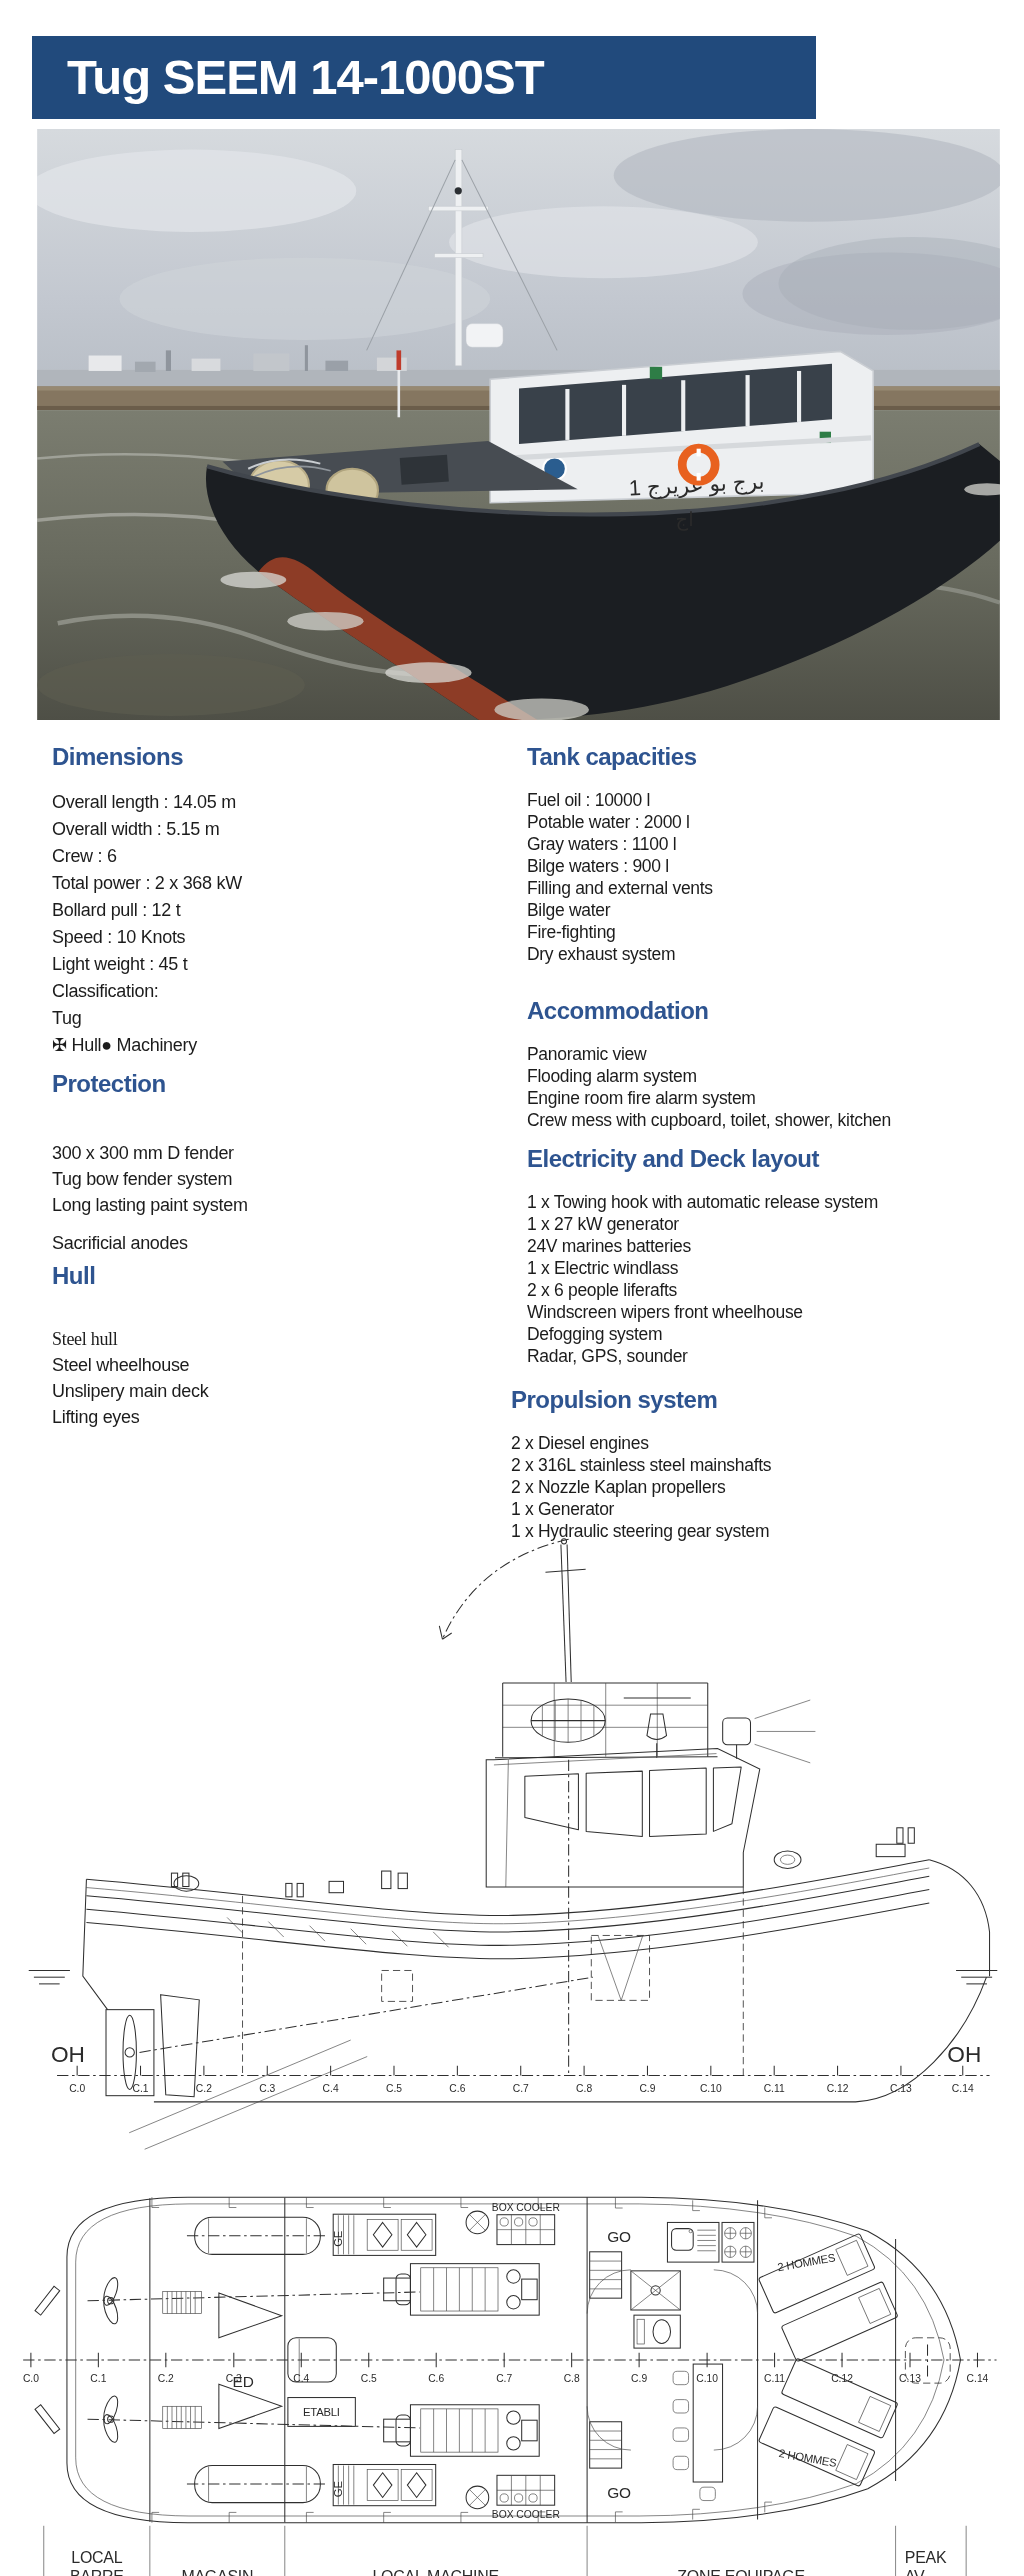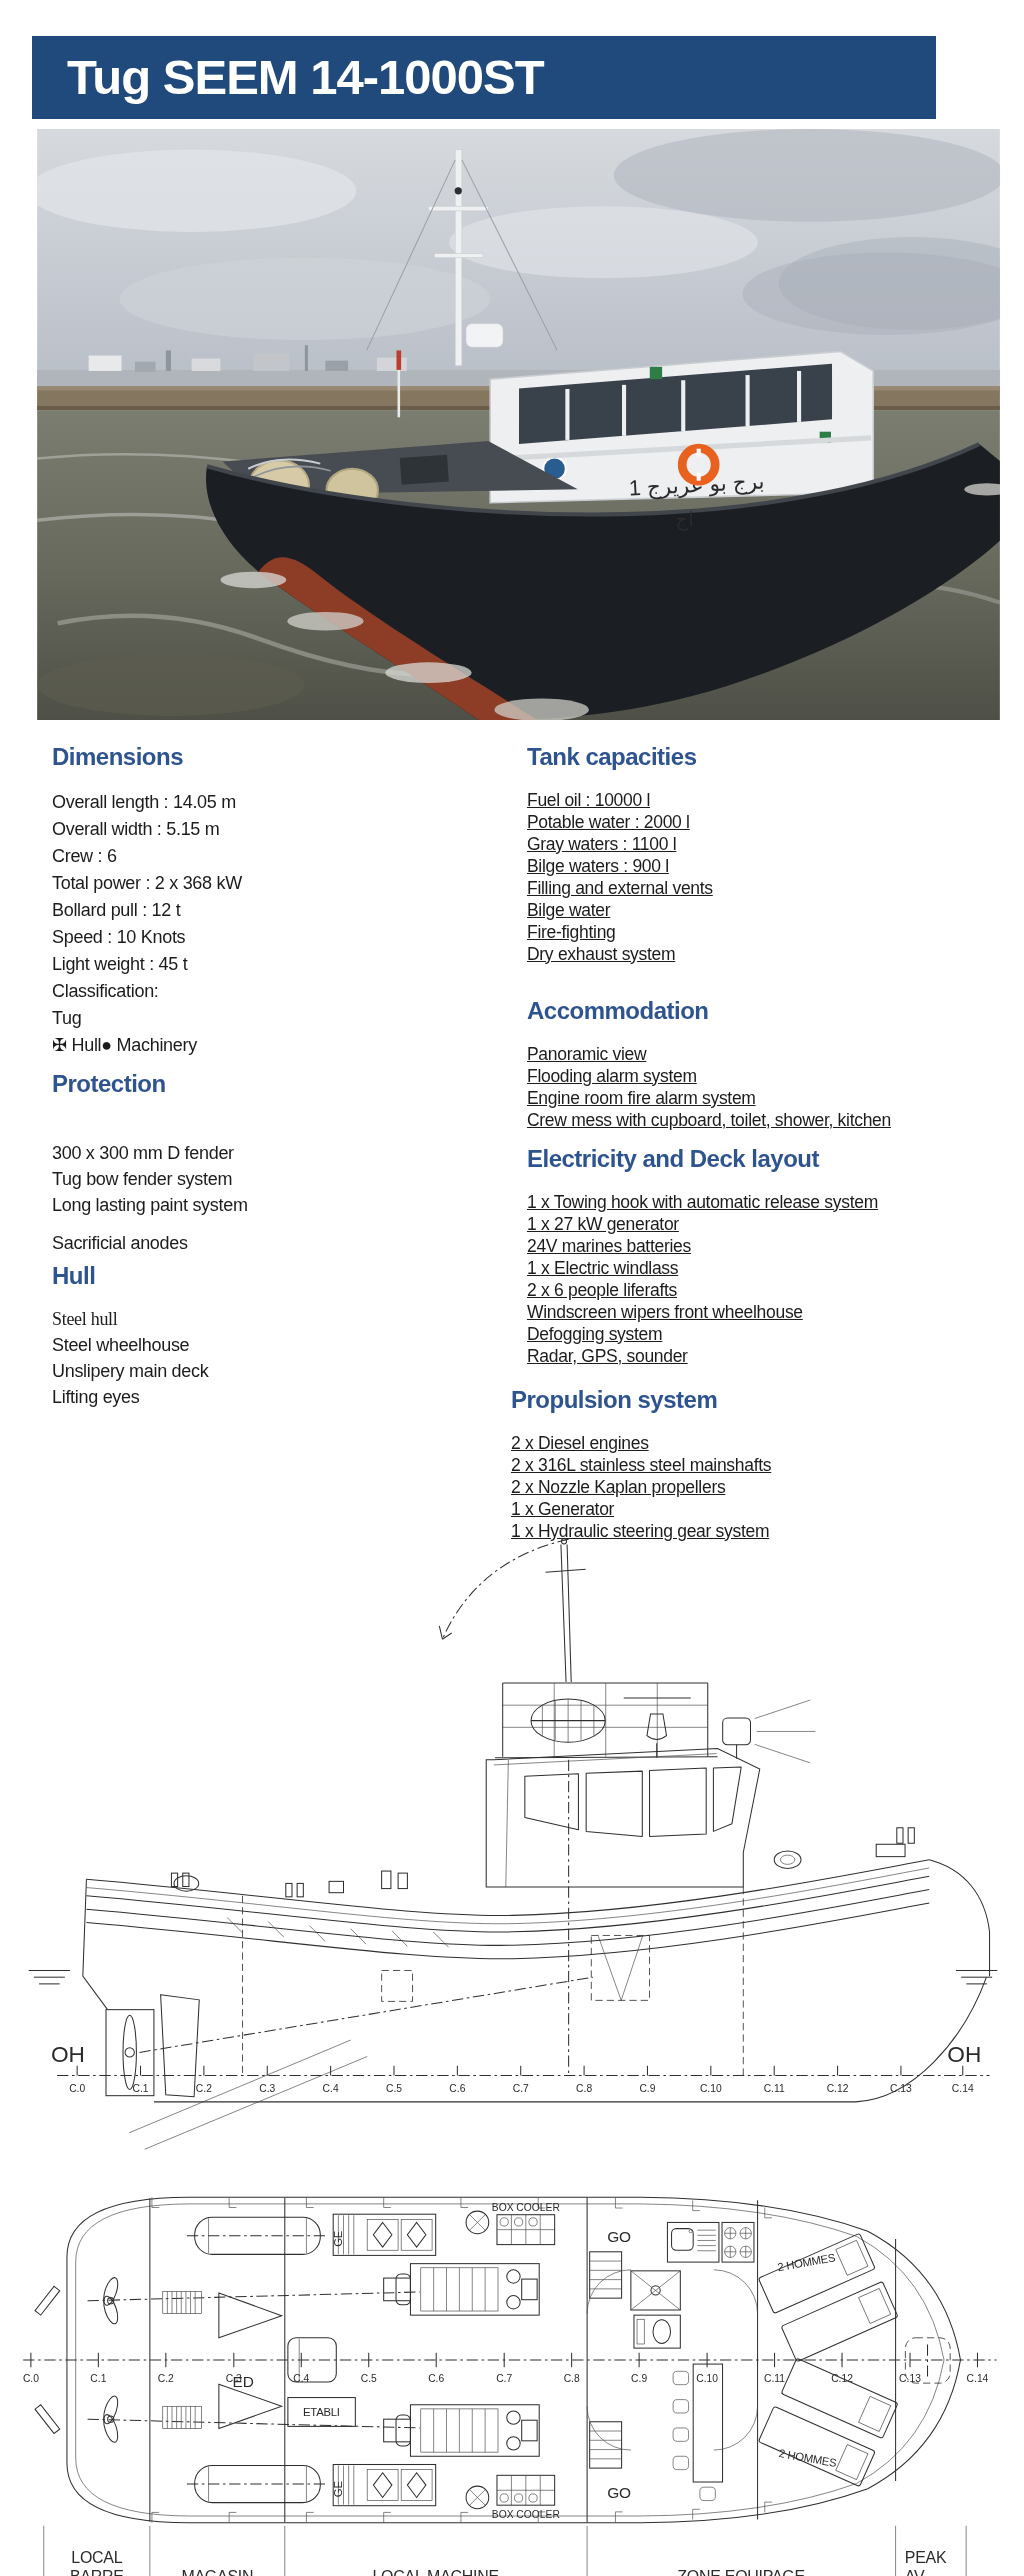--- a/index.html
+++ b/index.html
@@ -1,28 +1,28 @@
 <!DOCTYPE html>
 <html style="font-size:8.2px"><head>
 <meta charset="utf-8">
 <style>
   html,body{margin:0;padding:0;background:#ffffff;}
   #page{position:relative;width:1025px;height:2636px;background:#ffffff;overflow:hidden;
         font-family:"Liberation Sans",sans-serif;}
   
-  #banner{position:absolute;left:32px;top:36px;width:904px;height:83px;background:#214a7c;}
+  #banner{position:absolute;left:32px;top:36px;width:784px;height:83px;background:#214a7c;}
   #banner .title{position:absolute;left:35px;top:13.4px;color:#ffffff;font-size:49px;font-weight:bold;
         letter-spacing:-1px;white-space:nowrap;}
   
   #photo{position:absolute;left:37px;top:129px;width:963px;height:591px;}
   
   .spec{position:absolute;width:464px;color:#1c1c1c;}
   .shead{font-size:24px;font-weight:bold;color:#2e5490;letter-spacing:-0.5px;margin:0 0 17.5px 0;}
   .l1{font-size:18px;line-height:27px;letter-spacing:-0.3px;white-space:nowrap;}
-  .l2{font-size:17.5px;line-height:22px;letter-spacing:-0.3px;white-space:nowrap;text-decoration:underline;}
+  .l2{font-size:17.5px;line-height:22px;letter-spacing:-0.3px;white-space:nowrap;}
   
   svg text{font-family:"Liberation Sans",sans-serif;fill:#2b2b2b;}
   .dr{stroke:#2f2f2f;fill:none;stroke-width:2;}
   .thin{stroke:#4a4a4a;fill:none;stroke-width:1.3;}
   .dd{stroke:#2f2f2f;fill:none;stroke-width:2;stroke-dasharray:22 7 5 7;}
   .dash{stroke:#2f2f2f;fill:none;stroke-width:1.6;stroke-dasharray:14 8;}
   .lblS{font-size:20px;}
   .lblM{font-size:22px;letter-spacing:-0.5px;}
   .lblG{font-size:30px;letter-spacing:-0.5px;}
   .lblZ{font-size:31px;letter-spacing:-0.5px;}
@@ -160,21 +160,21 @@
 
   <div class="spec" style="left:52px;top:1070px;">
     <div class="shead" style="margin-bottom:42px;">Protection</div>
     <div class="l1" style="line-height:26px;">300 x 300 mm D fender</div>
     <div class="l1" style="line-height:26px;">Tug bow fender system</div>
     <div class="l1" style="line-height:26px;">Long lasting paint system</div>
     <div class="l1" style="line-height:26px;margin-top:12px;">Sacrificial anodes</div>
   </div>
 
   <div class="spec" style="left:52px;top:1262px;">
-    <div class="shead" style="margin-bottom:16px;">Hull</div>
+    <div class="shead" style="margin-bottom:36px;">Hull</div>
     <div class="l1" style="line-height:26px;font-family:Liberation Serif, serif;">Steel hull</div>
     <div class="l1" style="line-height:26px;">Steel wheelhouse</div>
     <div class="l1" style="line-height:26px;">Unslipery main deck</div>
     <div class="l1" style="line-height:26px;">Lifting eyes</div>
   </div>
 
   <div class="spec" style="left:527px;top:743px;">
     <div class="shead">Tank capacities</div>
     <div class="l2">Fuel oil : 10000 l</div>
     <div class="l2">Potable water : 2000 l</div>

